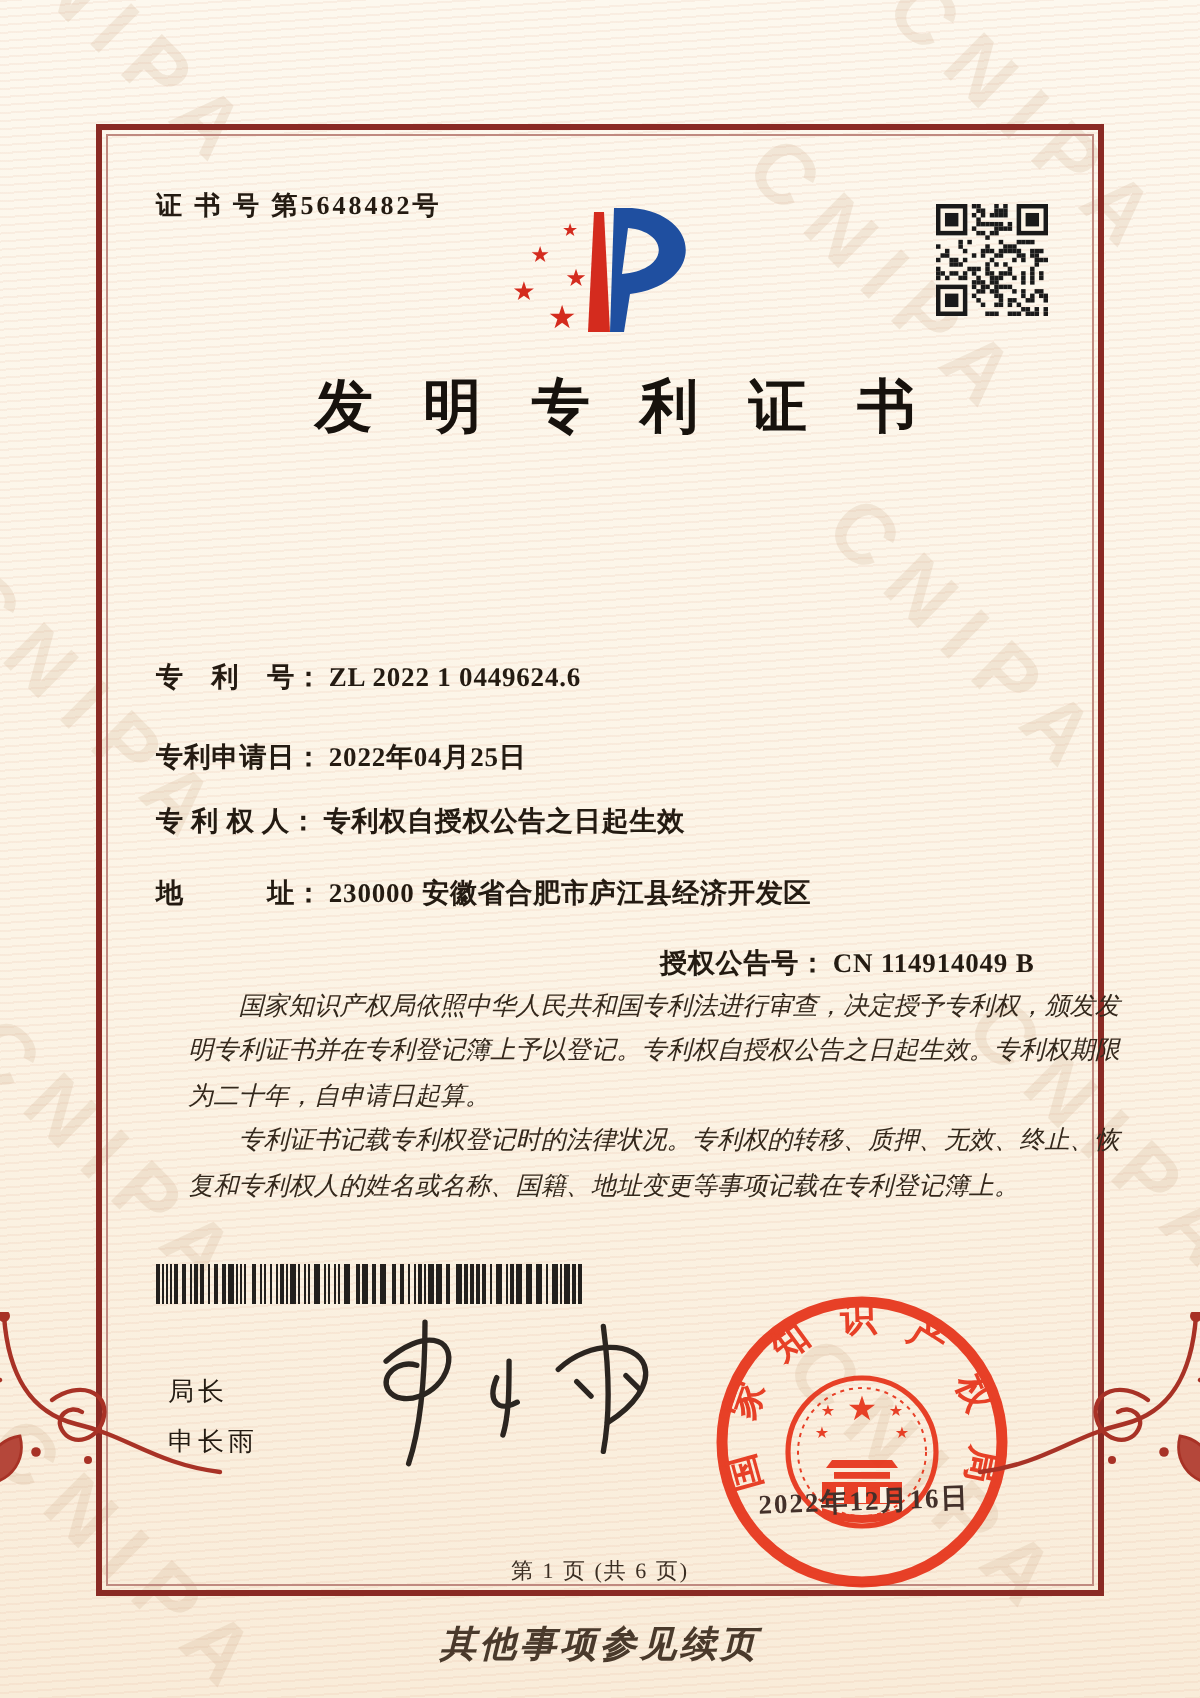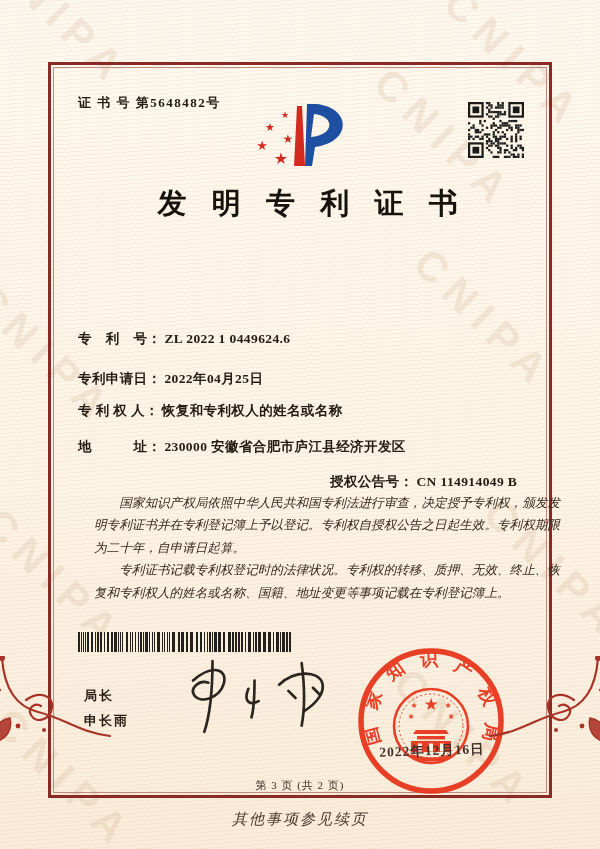--- a/index.html
+++ b/index.html
@@ -21,31 +21,31 @@
   .qr{position:absolute;left:420px;top:40px;width:56px;height:56px;}
   .title{position:absolute;left:12px;top:122px;width:100%;text-align:center;
     font-size:29px;font-weight:bold;letter-spacing:9px;color:#17120d;}
   .row{position:absolute;left:30px;font-size:13.5px;font-weight:bold;white-space:nowrap;letter-spacing:.4px;}
   .row .label{margin-right:3px;}
   .row2col .pair2{position:absolute;left:252px;top:0;}
   .paras{position:absolute;left:18px;top:430px;width:466px;font-size:12.6px;line-height:1.78;
     font-style:italic;font-weight:500;color:#34281c;text-align:justify;margin-left:28px;}
   .paras p{margin:0;text-indent:2em;}
   .barcode{position:absolute;left:30px;top:570px;width:218px;height:20px;}
-  .signer{position:absolute;left:36px;top:622px;font-size:13px;font-weight:bold;line-height:1.9;letter-spacing:2px;}
+  .signer{position:absolute;left:36px;top:622px;font-size:13px;font-weight:normal;line-height:1.9;letter-spacing:2px;}
   .signature{position:absolute;left:118px;top:594px;width:175px;height:82px;}
   .seal{position:absolute;left:306px;top:582px;width:154px;height:154px;z-index:3;}
   .seal-date{position:absolute;left:296px;top:680px;width:176px;text-align:center;z-index:4;
     font-size:13.5px;font-weight:bold;color:#43302a;letter-spacing:1px;transform:rotate(-2deg);}
   .page-info{position:absolute;left:0;top:716px;width:100%;text-align:center;font-size:11px;letter-spacing:1px;color:#3a2d22;}
   .flourish{position:absolute;width:126px;height:100px;z-index:3;}
   .flourish.bl{left:-14px;top:656px;}
   .flourish.br{right:-14px;top:656px;transform:scaleX(-1);}
   .footer-note{position:absolute;left:0;top:810px;width:100%;text-align:center;z-index:2;
-    font-size:15px;font-style:italic;font-weight:400;letter-spacing:2px;color:#4a3a2c;}
+    font-size:18px;font-style:italic;font-weight:700;letter-spacing:2px;color:#4a3a2c;}
 </style>
 </head>
 <body>
 
 <div class="page">
 
   <div id="wm-layer">
       <div class="wm" style="left: -30px; top: -8px;">CNIPA</div>
       <div class="wm" style="left: 355px; top: 115px;">CNIPA</div>
       <div class="wm" style="left: 425px; top: 35px;">CNIPA</div>
@@ -286,21 +286,21 @@
 
     <div class="title">发 明 专 利 证 书</div>
 
     <div class="row" style="top:268px">
       <span class="label">专　利　号：</span><span>ZL 2022 1 0449624.6</span>
     </div>
     <div class="row" style="top:308px">
       <span class="label">专利申请日：</span><span>2022年04月25日</span>
     </div>
     <div class="row" style="top:340px">
-      <span class="label">专 利 权 人：</span><span>恢复和专利权人的姓名或名称</span>
+      <span class="label">专 利 权 人：</span><span>专利权自授权公告之日起生效</span>
     </div>
     <div class="row" style="top:376px">
       <span class="label">地　　　址：</span><span>230000 安徽省合肥市庐江县经济开发区</span>
     </div>
     <div class="row row2col" style="top:411px">
       <span class="pair2">
         <span class="label">授权公告号：</span><span>CN 114914049 B</span>
       </span>
     </div>
 
@@ -417,17 +417,17 @@
         <g fill="#fdf4e6">
           <rect x="64" y="99.5" width="4" height="8"></rect>
           <rect x="75" y="99.5" width="4" height="8"></rect>
           <rect x="86" y="99.5" width="4" height="8"></rect>
         </g>
       </g>
     </svg>
 
     <div class="seal-date">2022年12月16日</div>
 
-    <div class="page-info">第 3 页 (共 2 页)</div>
+    <div class="page-info">第 1 页 (共 6 页)</div>
   </div>
 
   <div class="footer-note">其他事项参见续页</div>
 </div>
 
 </body></html>

